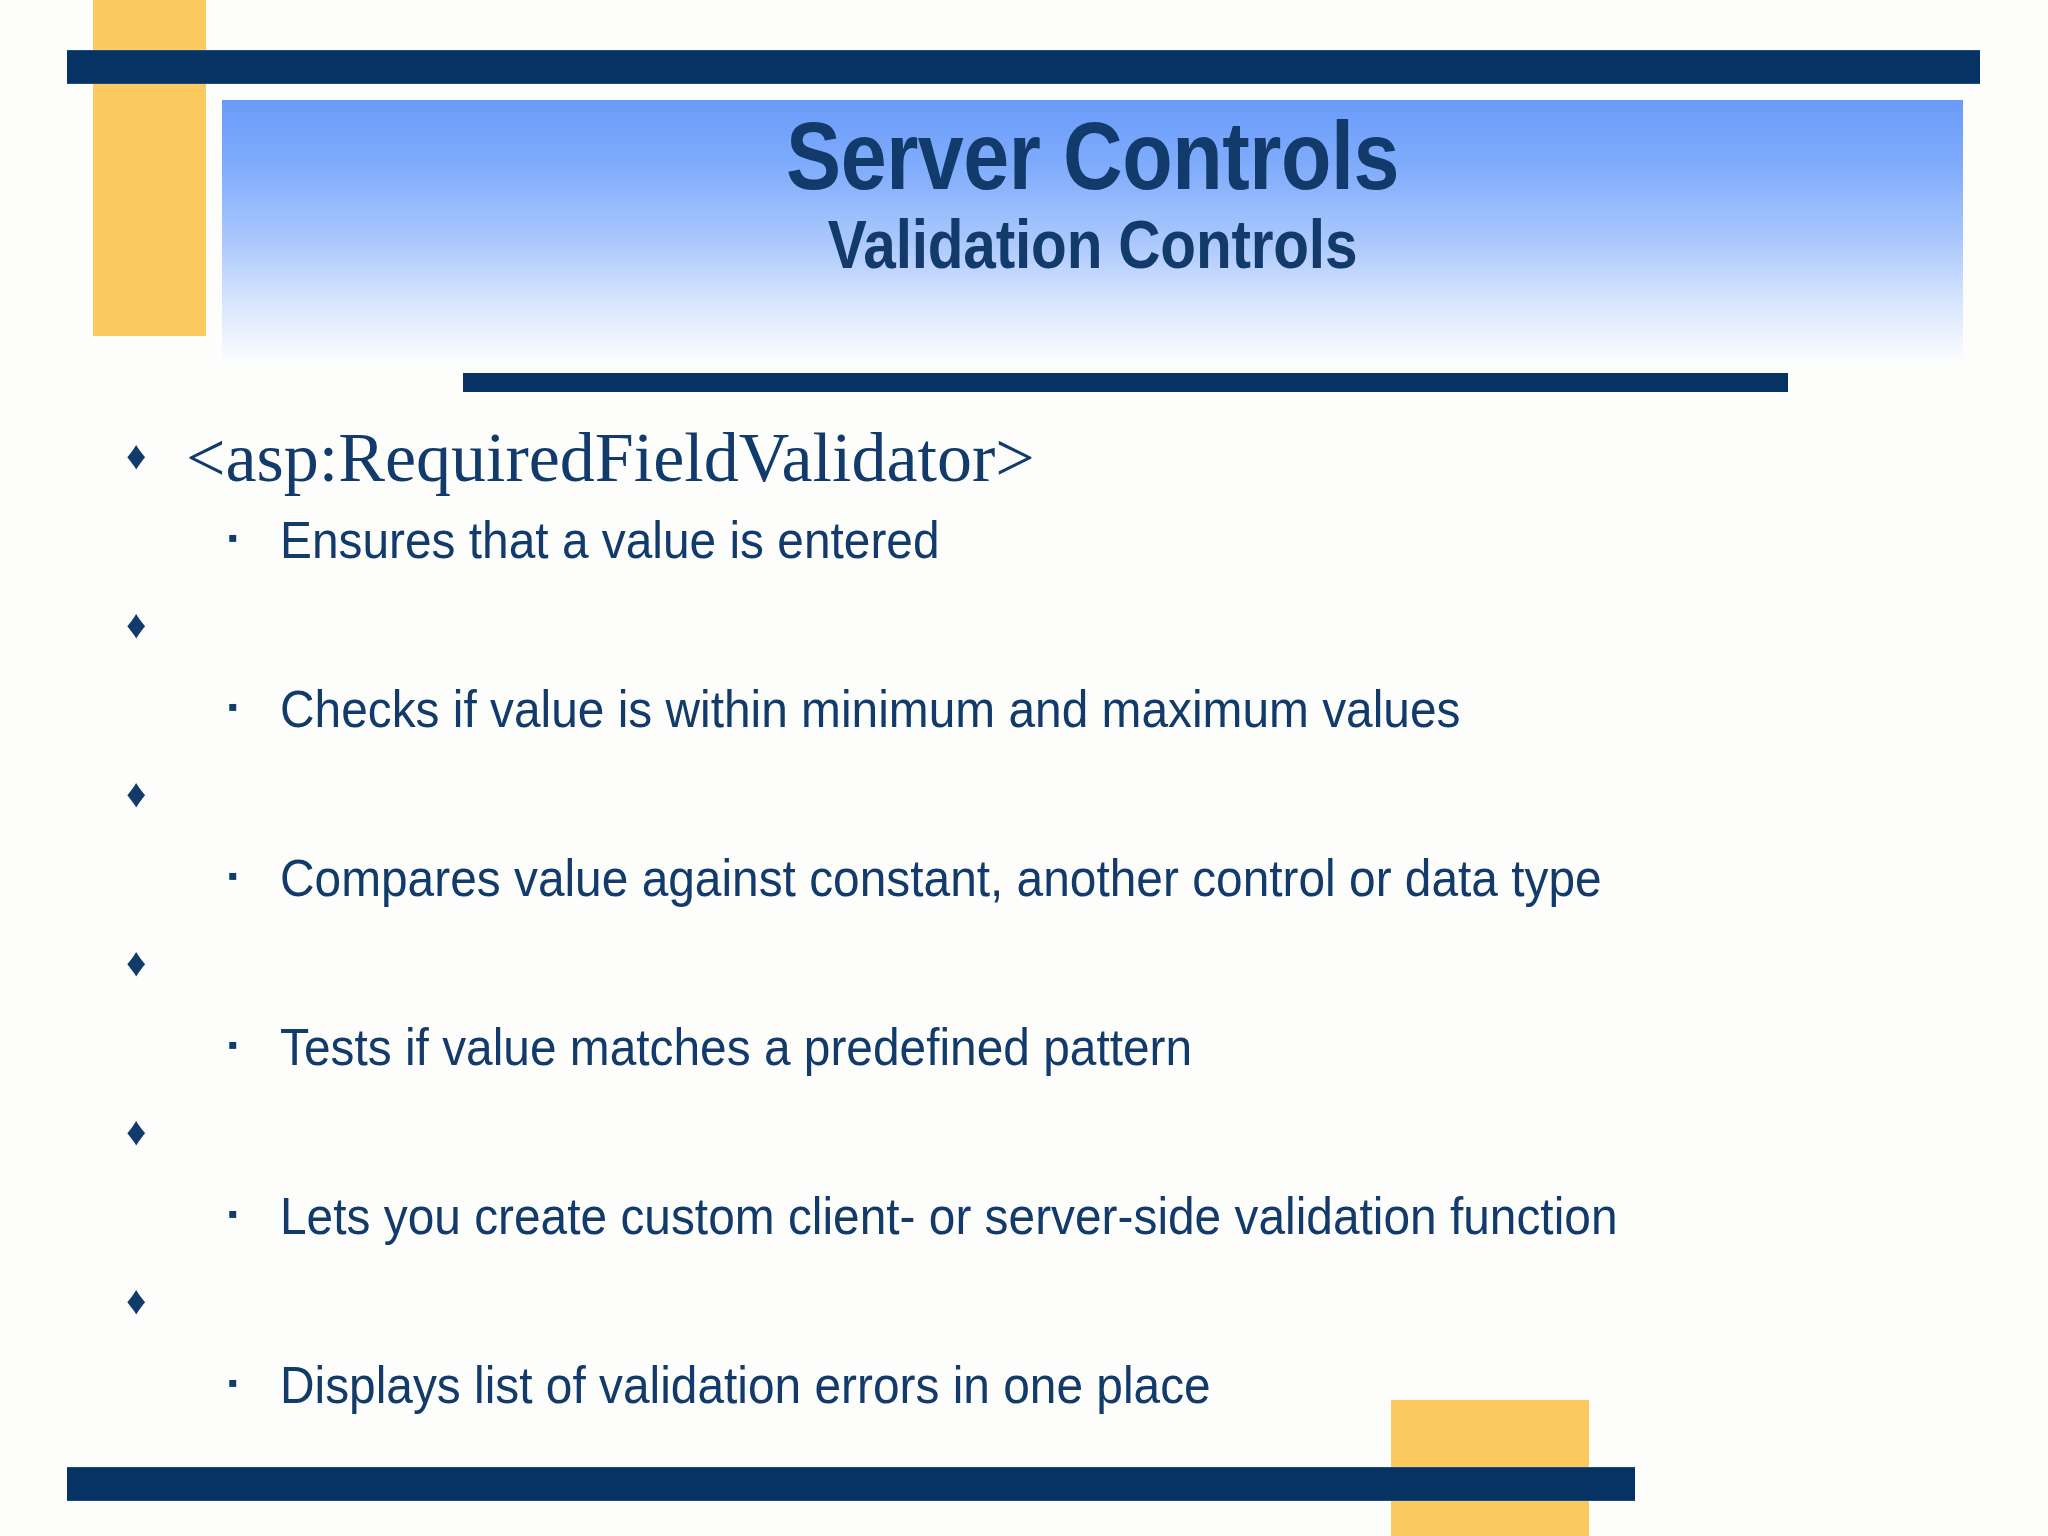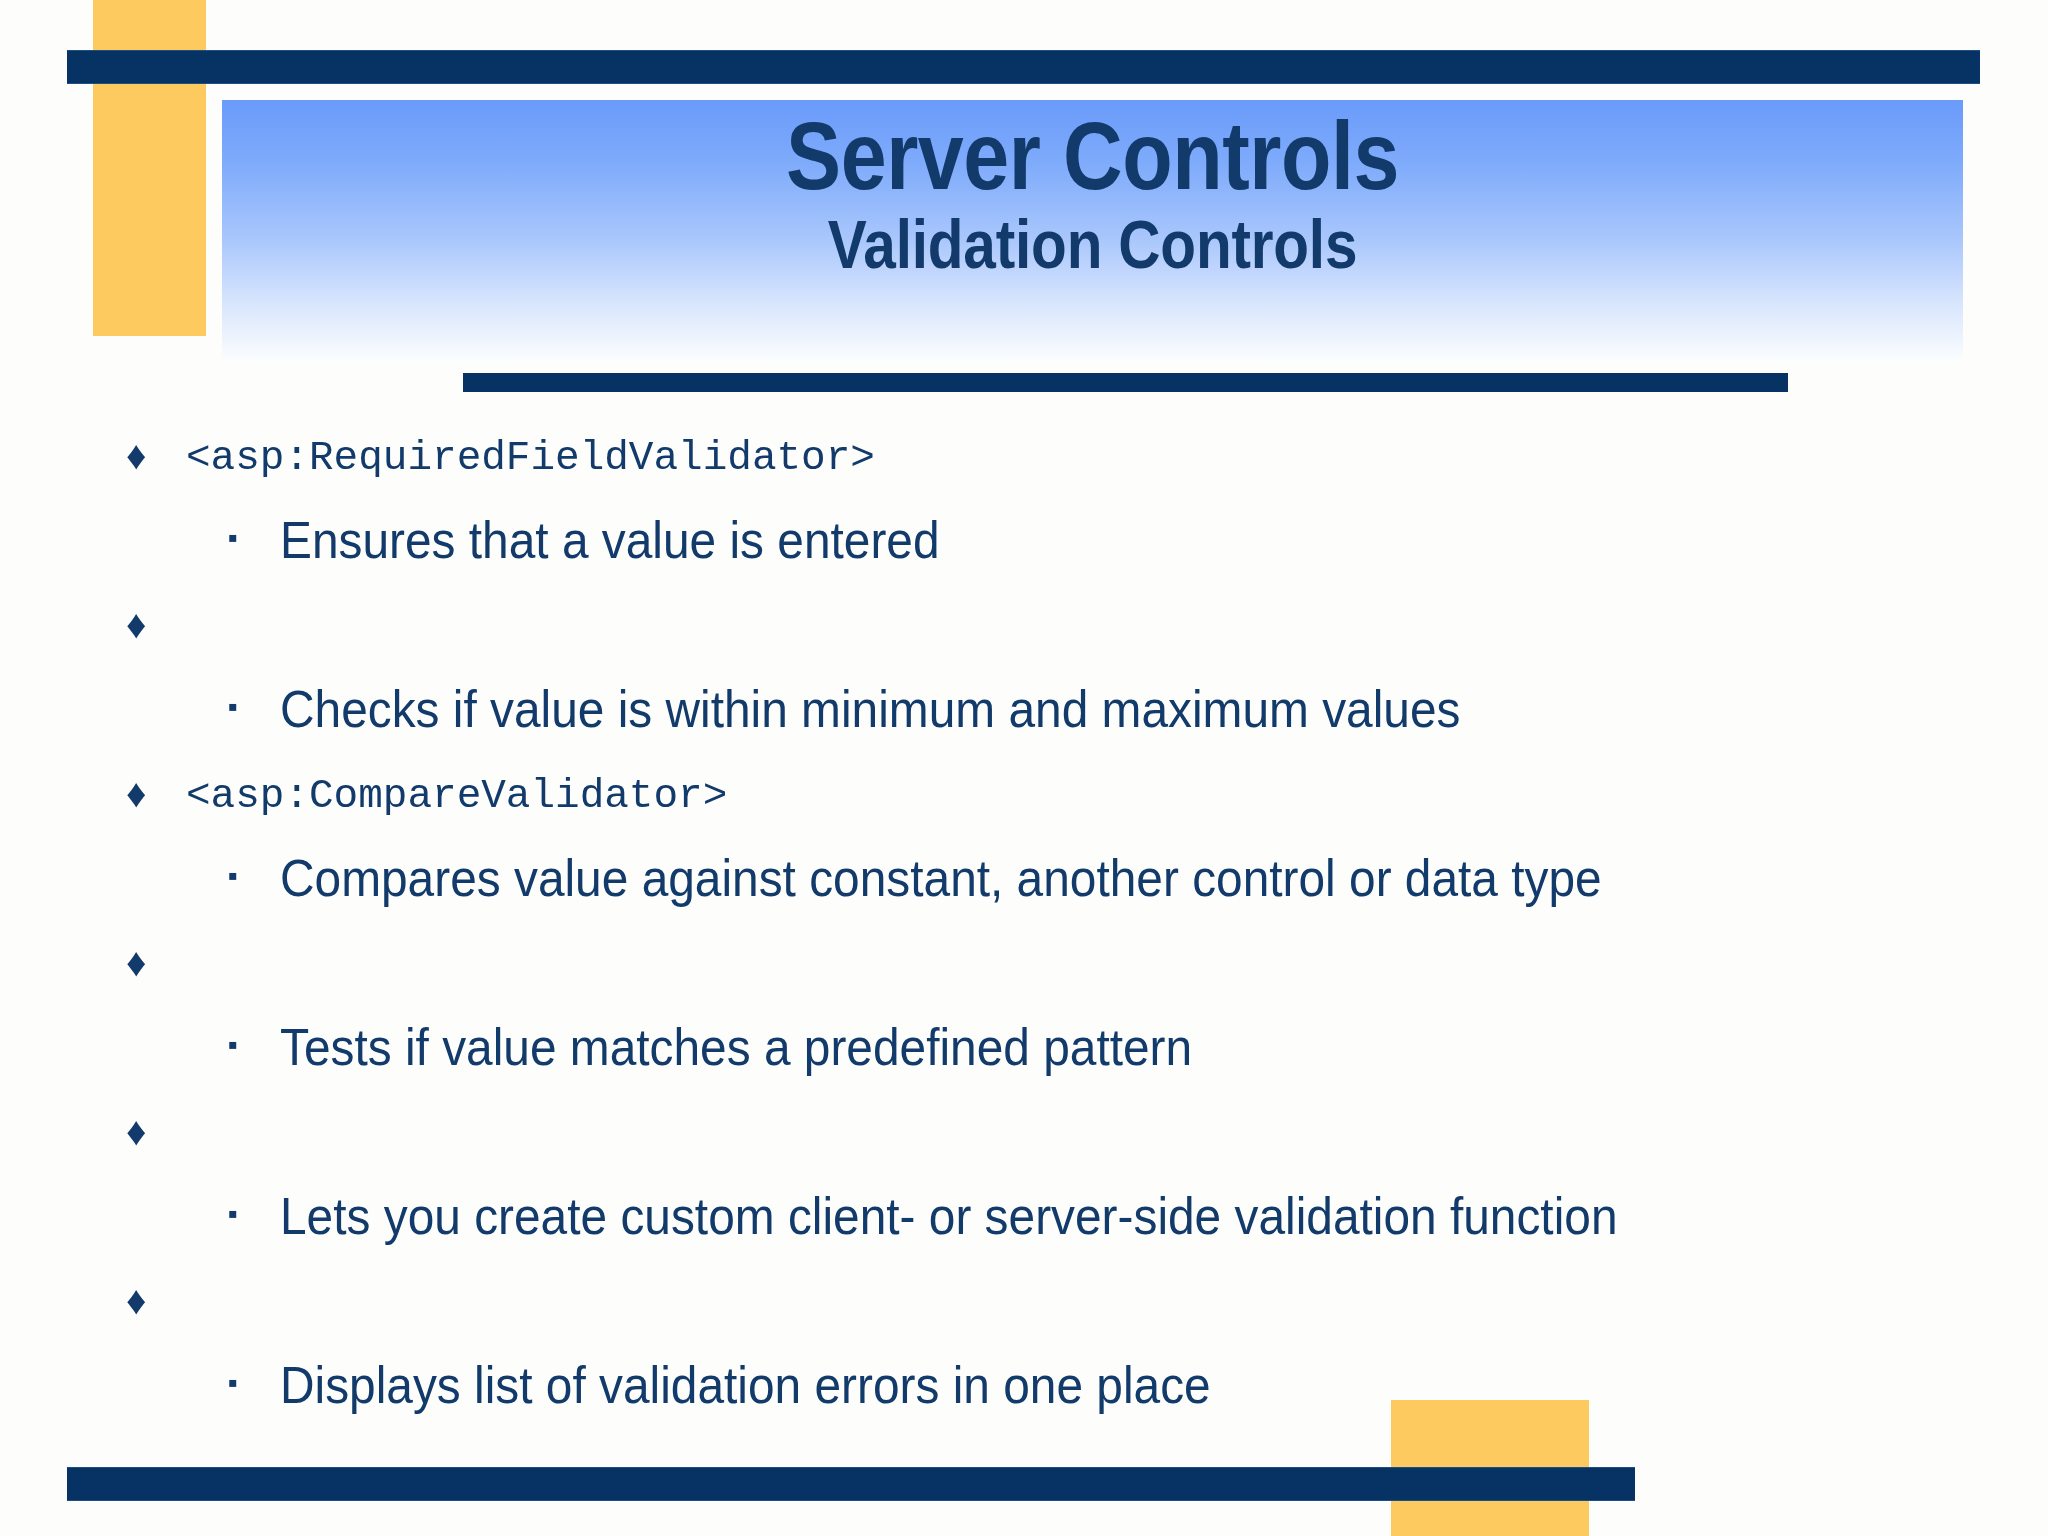--- a/index.html
+++ b/index.html
@@ -153,22 +153,22 @@
     flex: 0 0 auto;
     width: 60px;
     font-size: 40px;
     line-height: 74px;
     color: #123b6b;
     text-align: left;
   }
 
   .bullet-l1 .text {
     flex: 0 1 auto;
-    font-family: Liberation Mono, monospace;
-    font-size: 41px;
+    font-family: Liberation Serif, serif;
+    font-size: 70px;
     line-height: 80px;
     color: #123b6b;
     white-space: nowrap;
     letter-spacing: 0px;
   }
 
   .bullet-l2 {
     display: flex;
     align-items: flex-start;
     padding-left: 228px;
@@ -231,21 +231,20 @@
       </div>
       <div class="bullet-l2">
         <span class="marker">▪</span>
         <span class="text">Checks if value is within minimum and maximum values</span>
       </div>
     </div>
 
     <div class="bullet-group">
       <div class="bullet-l1">
         <span class="marker">♦</span>
-        <span class="text">&lt;asp:CompareValidator&gt;</span>
       </div>
       <div class="bullet-l2">
         <span class="marker">▪</span>
         <span class="text">Compares value against constant, another control or data type</span>
       </div>
     </div>
 
     <div class="bullet-group">
       <div class="bullet-l1">
         <span class="marker">♦</span>

